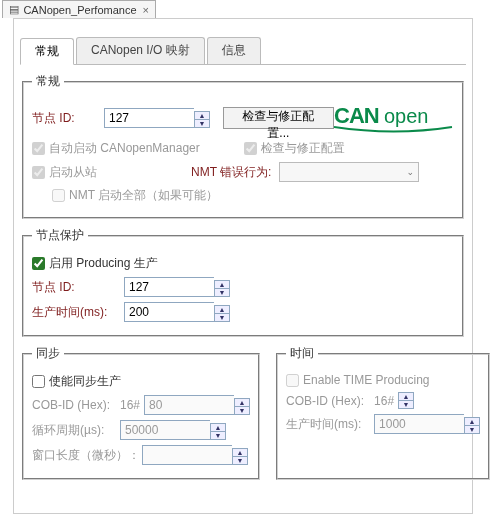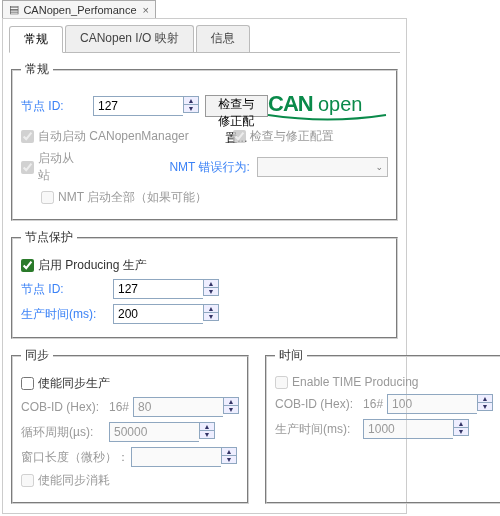--- a/index.html
+++ b/index.html
@@ -1,30 +1,30 @@
 <!DOCTYPE html>
 <html><head>
 <meta charset="utf-8">
 <style>
 * { box-sizing: border-box; margin: 0; padding: 0; }
 body { font-family: "Microsoft YaHei", Arial, sans-serif; font-size: 12px; background: #fff; color: #333; width: 500px; height: 516px; overflow: hidden; }
 .window-tab { display: inline-flex; align-items: center; padding: 2px 6px; border: 1px solid #aaa; border-bottom: none; background: #f5f5f5; font-size: 11px; margin-left: 2px; }
 .window-tab .icon { margin-right: 4px; font-size: 11px; color: #555; }
 .window-tab .close { margin-left: 6px; cursor: pointer; color: #666; }
-.main { border: 1px solid #ccc; width: 405px; height: 496px; margin: 0 2px; padding: 6px 6px; background: #fff; }
+.main { border: 1px solid #ccc; width: 460px; height: 496px; margin: 0 13px; padding: 18px 6px; background: #fff; }
 .tabs { display: flex; border-bottom: 1px solid #bbb; }
 .tab { padding: 4px 14px; border: 1px solid #bbb; border-bottom: none; background: #efefef; margin-right: 2px; cursor: pointer; font-size: 12px; color: #444; border-radius: 3px 3px 0 0; }
 .tab.active { background: #fff; position: relative; top: 1px; border-bottom: 1px solid #fff; color: #000; }
 fieldset { border: 2px groove #d0d0d0; margin: 8px 2px; padding: 6px 8px 8px 8px; }
 legend { padding: 0 4px; color: #333; font-size: 12px; }
 .row { display: flex; align-items: center; margin: 5px 0; }
-.lbl { min-width: 72px; color: #3b82f6; }
+.lbl { min-width: 72px; color: #7f1d1d; }
 .lbl.disabled, .disabled { color: #999; }
 input[type=text].num { width: 90px; height: 20px; border: 1px solid #8fa7c0; padding: 1px 4px; font-size: 12px; }
-.spinner { display: flex; align-items: flex-start; }
+.spinner { display: flex; align-items: flex-end; }
 .spinner input[type=text] { border-right: none; }
 .spin-btns { display: flex; flex-direction: column; border: 1px solid #8fa7c0; width: 16px; }
 .spin-btns div { flex: 1; display: flex; align-items: center; justify-content: center; font-size: 7px; color: #336; background: #eef; cursor: pointer; }
 .spin-btns div:first-child { border-bottom: 1px solid #8fa7c0; }
 button.std { height: 22px; padding: 0 12px; border: 1px solid #999; background: #f3f3f3; cursor: pointer; font-size: 12px; }
 .chk { display: inline-flex; align-items: center; margin-right: 14px; }
 .chk input { margin-right: 4px; width: 13px; height: 13px; }
 .select { border: 1px solid #bbb; background: #f7f7f7; width: 140px; height: 20px; display: flex; align-items: center; justify-content: flex-end; padding: 0 4px; color: #777; }
 .select .caret { font-size: 9px; }
 .logo { margin-left: auto; }
@@ -166,41 +166,34 @@
       <div class="row">
         <span class="lbl disabled" style="min-width:110px">窗口长度（微秒）：</span>
         <div class="spinner">
           <input type="text" class="num small-input disabled" disabled="" value="" style="">
           <div class="spin-btns">
               <div>▲</div>
               <div>▼</div>
             </div>
         </div>
       </div>
-      <div class="row">
-        <label class="chk disabled">
-          <input type="checkbox" disabled="" style="">
-          <span>使能同步消耗</span>
-        </label>
-      </div>
     </fieldset>
 
     <fieldset>
       <legend>时间</legend>
       <div class="row">
         <label class="chk disabled">
           <input type="checkbox" disabled="" style="">
           <span>Enable TIME Producing</span>
         </label>
       </div>
       <div class="row">
         <span class="lbl disabled" style="min-width:88px">COB-ID (Hex):</span>
         <span class="disabled" style="margin-right:4px">16#</span>
         <div class="spinner">
-          <input type="text" class="num small-input disabled" disabled="" value="100" style="">
           <div class="spin-btns">
               <div>▲</div>
               <div>▼</div>
             </div>
         </div>
       </div>
       <div class="row">
         <span class="lbl disabled" style="min-width:88px">生产时间(ms):</span>
         <div class="spinner">
           <input type="text" class="num small-input disabled" disabled="" value="1000" style="">

